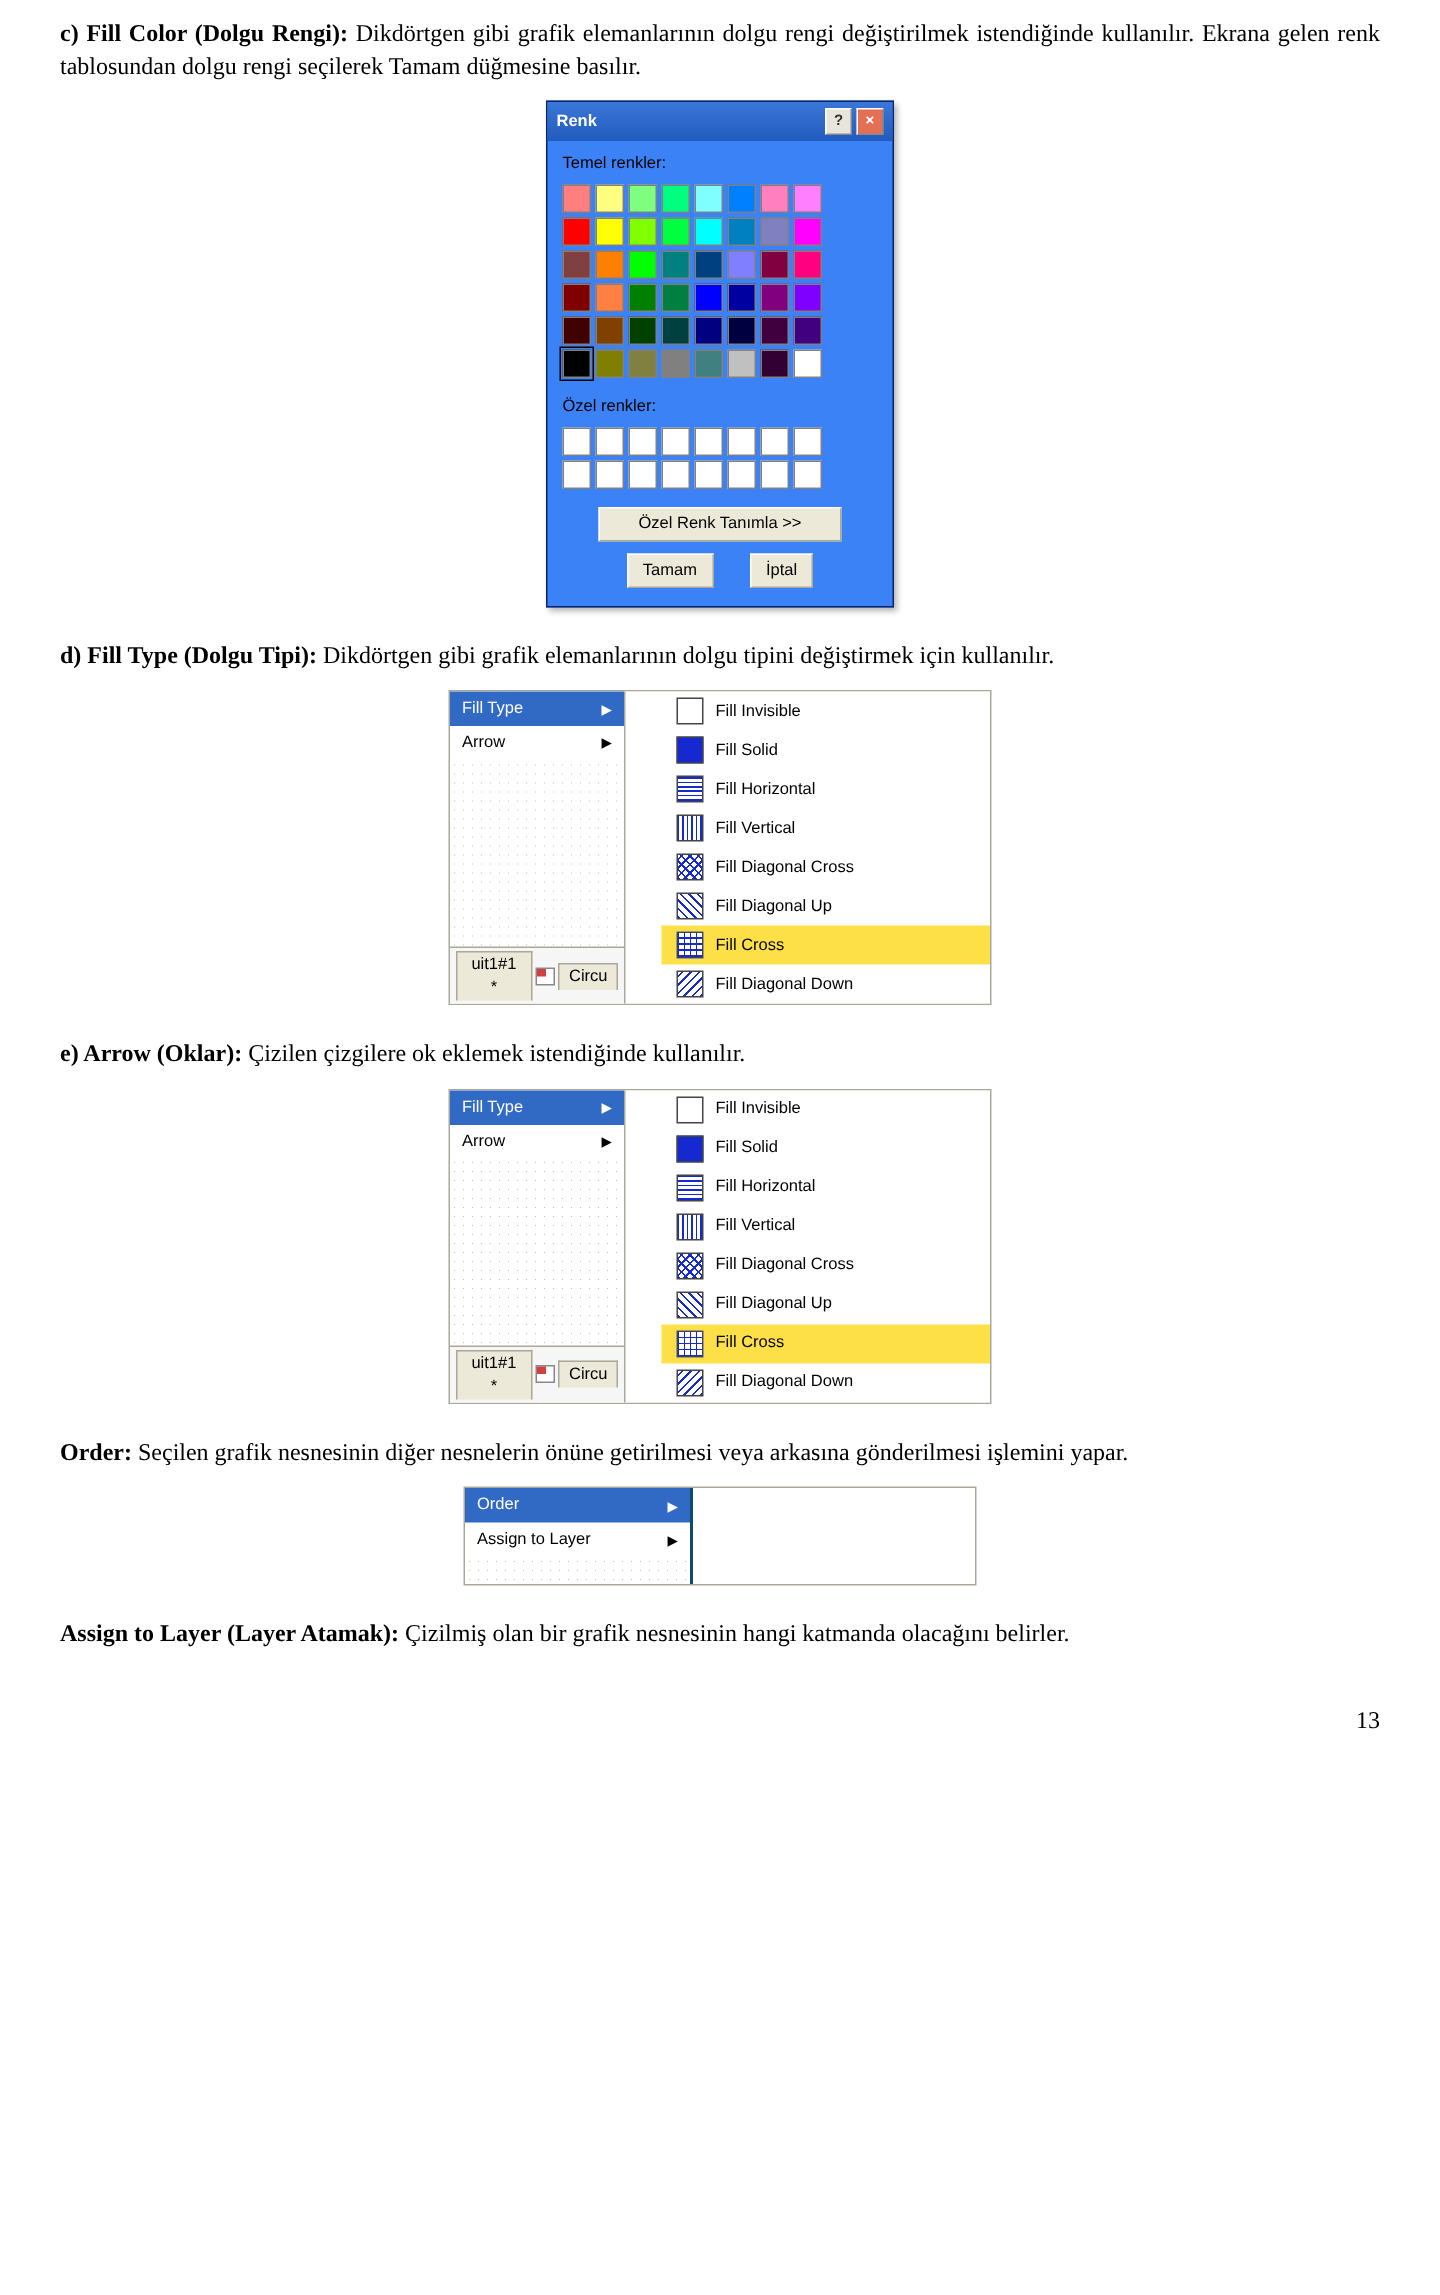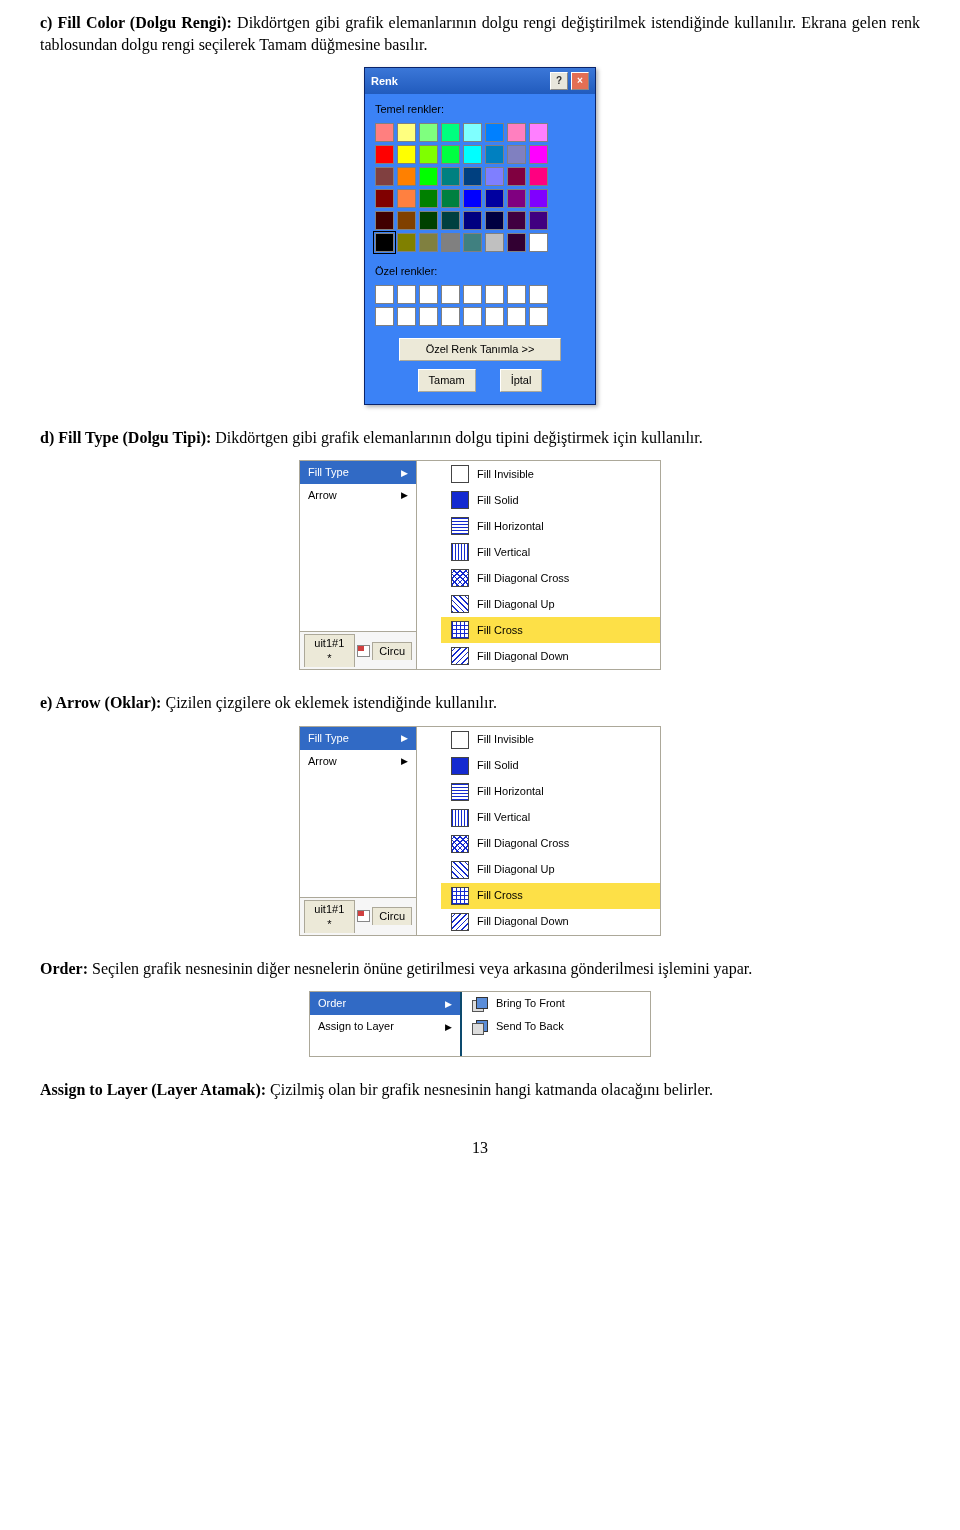--- a/index.html
+++ b/index.html
@@ -195,21 +195,21 @@
   .ico-back::after {
     content:""; position:absolute; left:0; top:3px; width:10px; height:10px;
     border:1px solid #555; background:#ddd;
   }
   .dots-line {
     height:18px;
     background-image: radial-gradient(#bdbdbd 0.6px, transparent 0.6px);
     background-size:6px 6px;
   }
 
-  .pagenum { text-align:center; font-size:16px; margin-top:36px; }
+  .pagenum { text-align:right; font-size:16px; margin-top:36px; }
 </style>
 </head>
 <body>
 
 <p>
   <span class="bold">c) Fill Color (Dolgu Rengi):</span><span> Dikdörtgen gibi grafik elemanlarının dolgu rengi değiştirilmek istendiğinde kullanılır. Ekrana gelen renk tablosundan dolgu rengi seçilerek Tamam düğmesine basılır.</span>
 </p>
 
 <div class="figwrap">
   <div class="dlg">
@@ -449,31 +449,20 @@
         <div class="menu-row sel">
           <span>Order</span>
           <span class="menu-arrow">▶</span>
         </div>
         <div class="menu-row">
           <span>Assign to Layer</span>
           <span class="menu-arrow">▶</span>
         </div>
         <div class="dots-line"></div>
       </div>
-      <div class="order-right">
-        <div class="ord-row">
-          <span class="ord-ico ico-front"></span>
-          <span>Bring To Front</span>
-        </div>
-        <div class="ord-row">
-          <span class="ord-ico ico-back"></span>
-          <span>Send To Back</span>
-        </div>
-        <div class="dots-line"></div>
-      </div>
     </div>
   </div>
 </div>
 
 <p>
   <span class="bold">Assign to Layer (Layer Atamak):</span><span> Çizilmiş olan bir grafik nesnesinin hangi katmanda olacağını belirler.</span>
 </p>
 
 <div class="pagenum">13</div>
 

